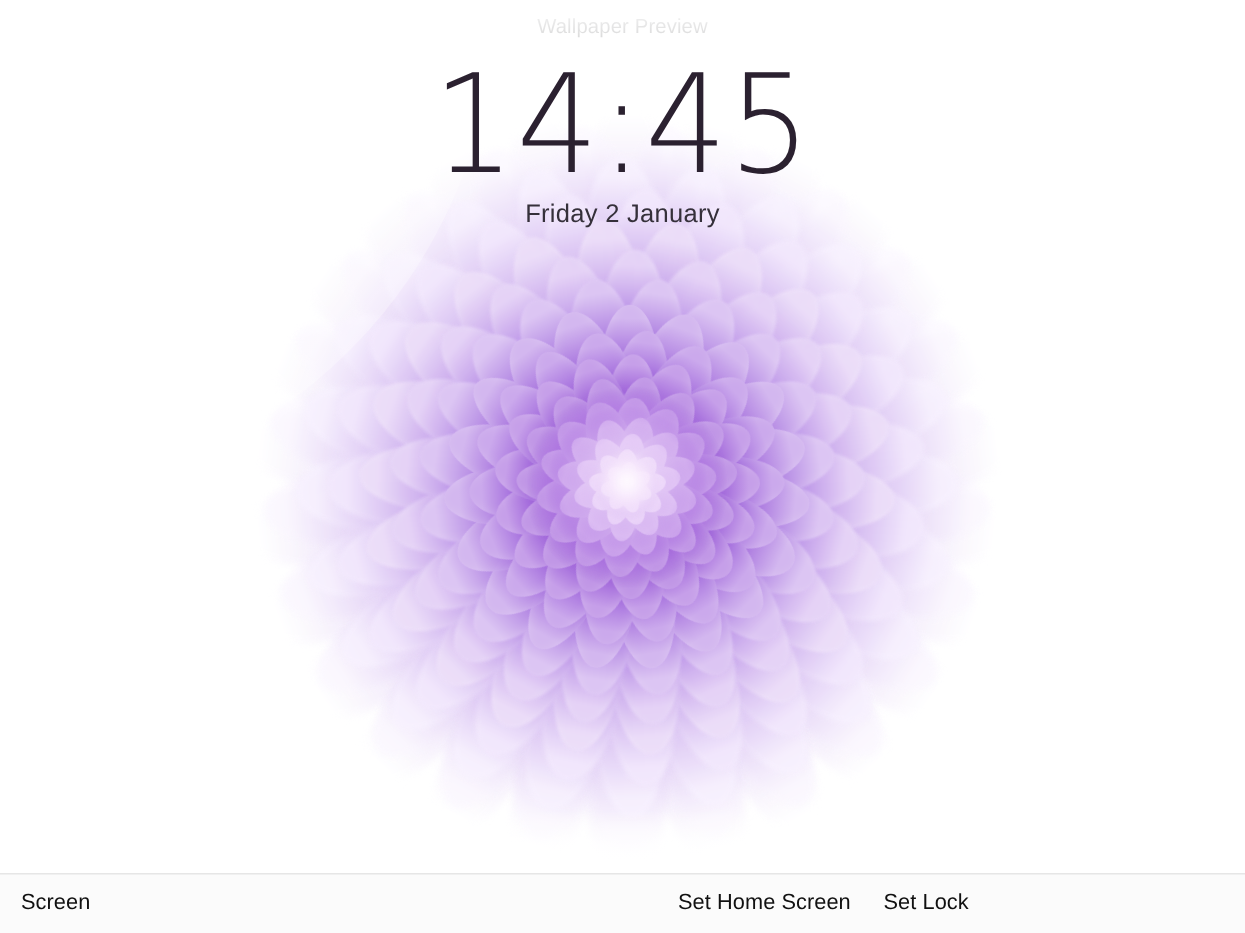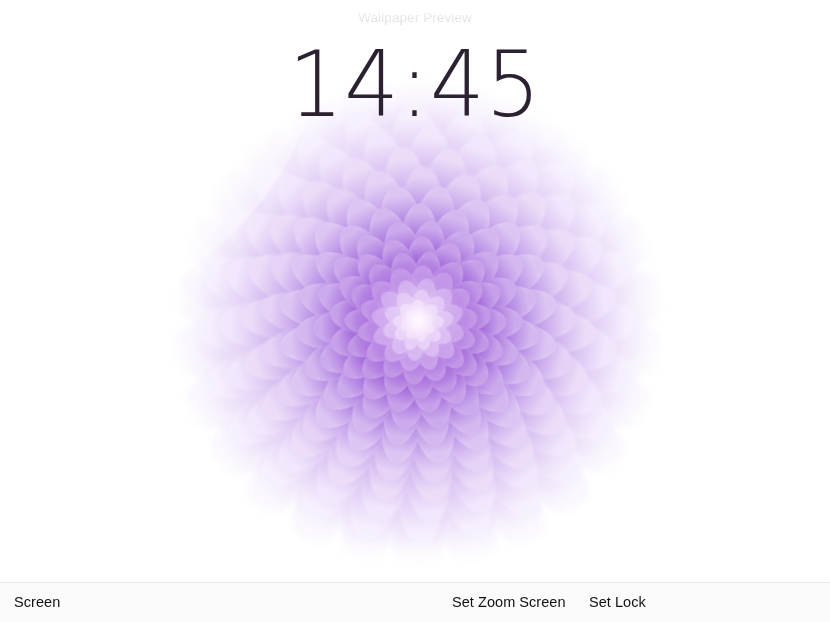--- a/index.html
+++ b/index.html
@@ -1087,25 +1087,26 @@
       </div>
     <div id="outer-fade"></div>
     <div id="side-fade-l"></div>
     <div id="side-fade-r"></div>
     <div id="top-fade"></div>
     <div id="bottom-fade"></div>
   </div>
 
   <div id="lock-clock">
     <div id="clock-time">14:45</div>
+    <div id="clock-date">Friday 2 January</div>
   </div>
 
   <div id="title-bar">
     <div id="title-text">Wallpaper Preview</div>
   </div>
 
   <div id="toolbar">
     <div class="tb-item" id="tb-cancel">Screen</div>
-    <div class="tb-item" id="tb-set-home">Set Zoom Screen</div>
+    <div class="tb-item" id="tb-set-home">Set Home Screen</div>
     <div class="tb-item" id="tb-set-both">Set Lock</div>
   </div>
 
 </div>
 
 </body></html>

